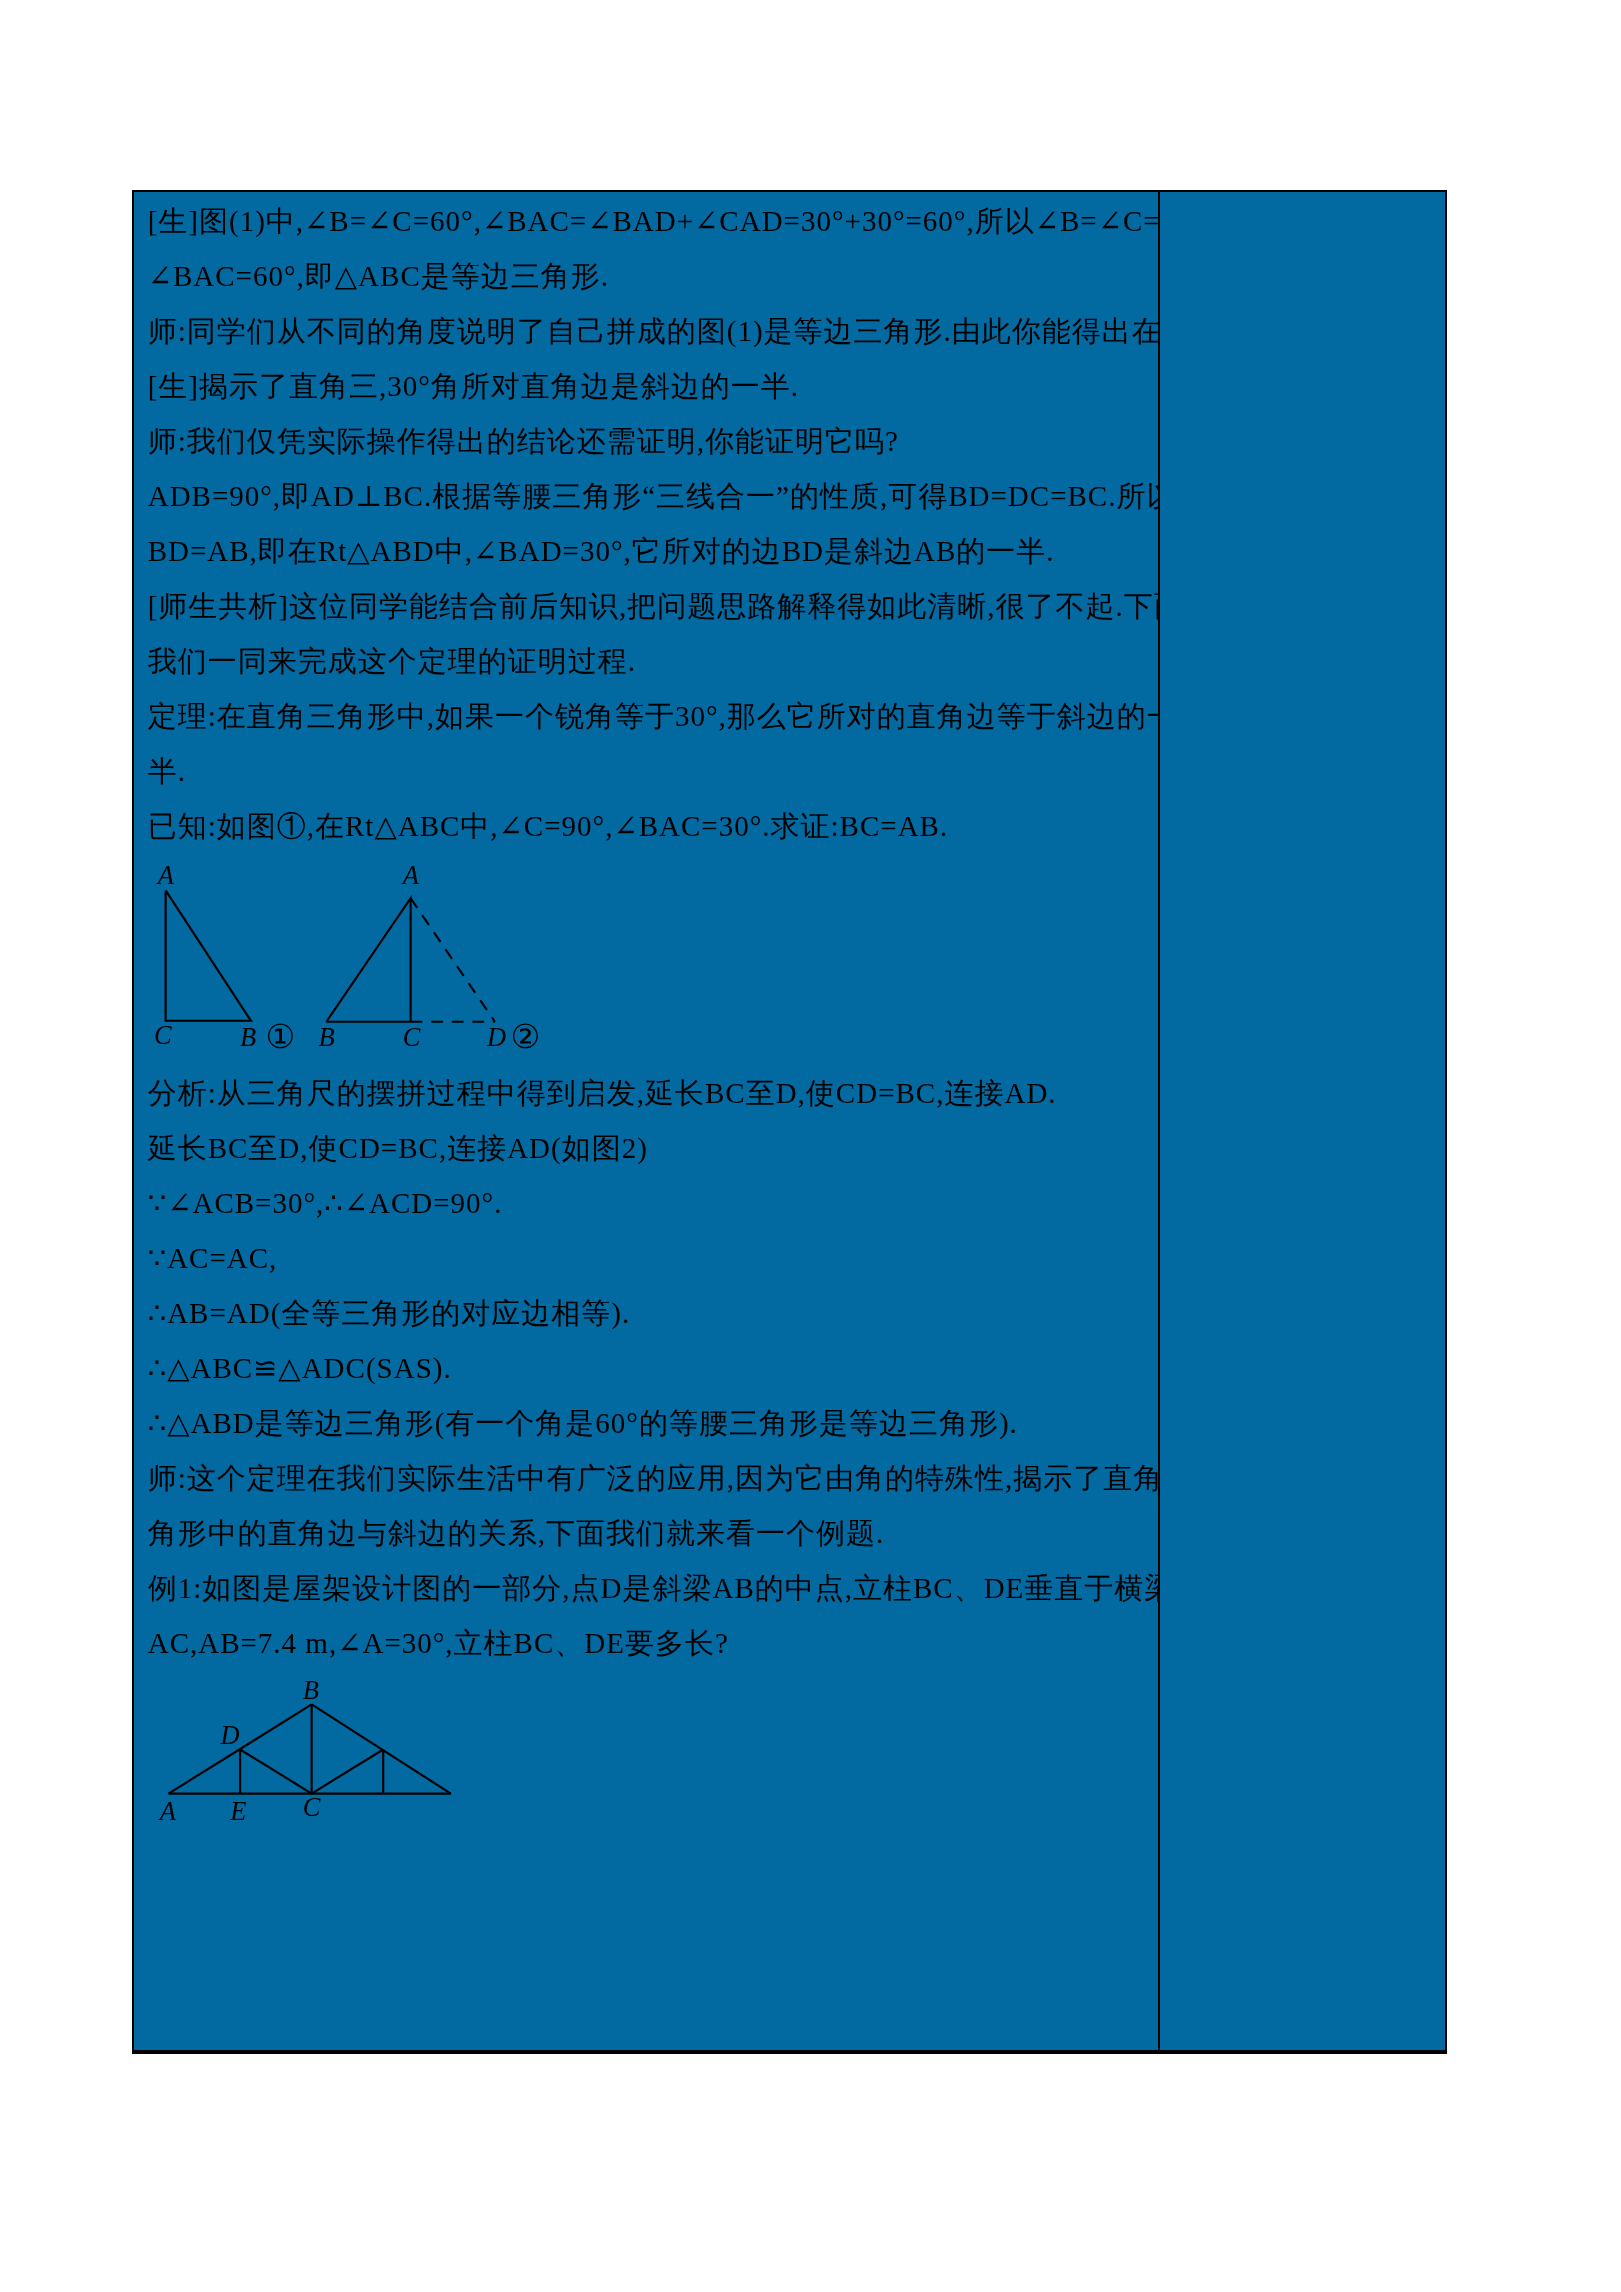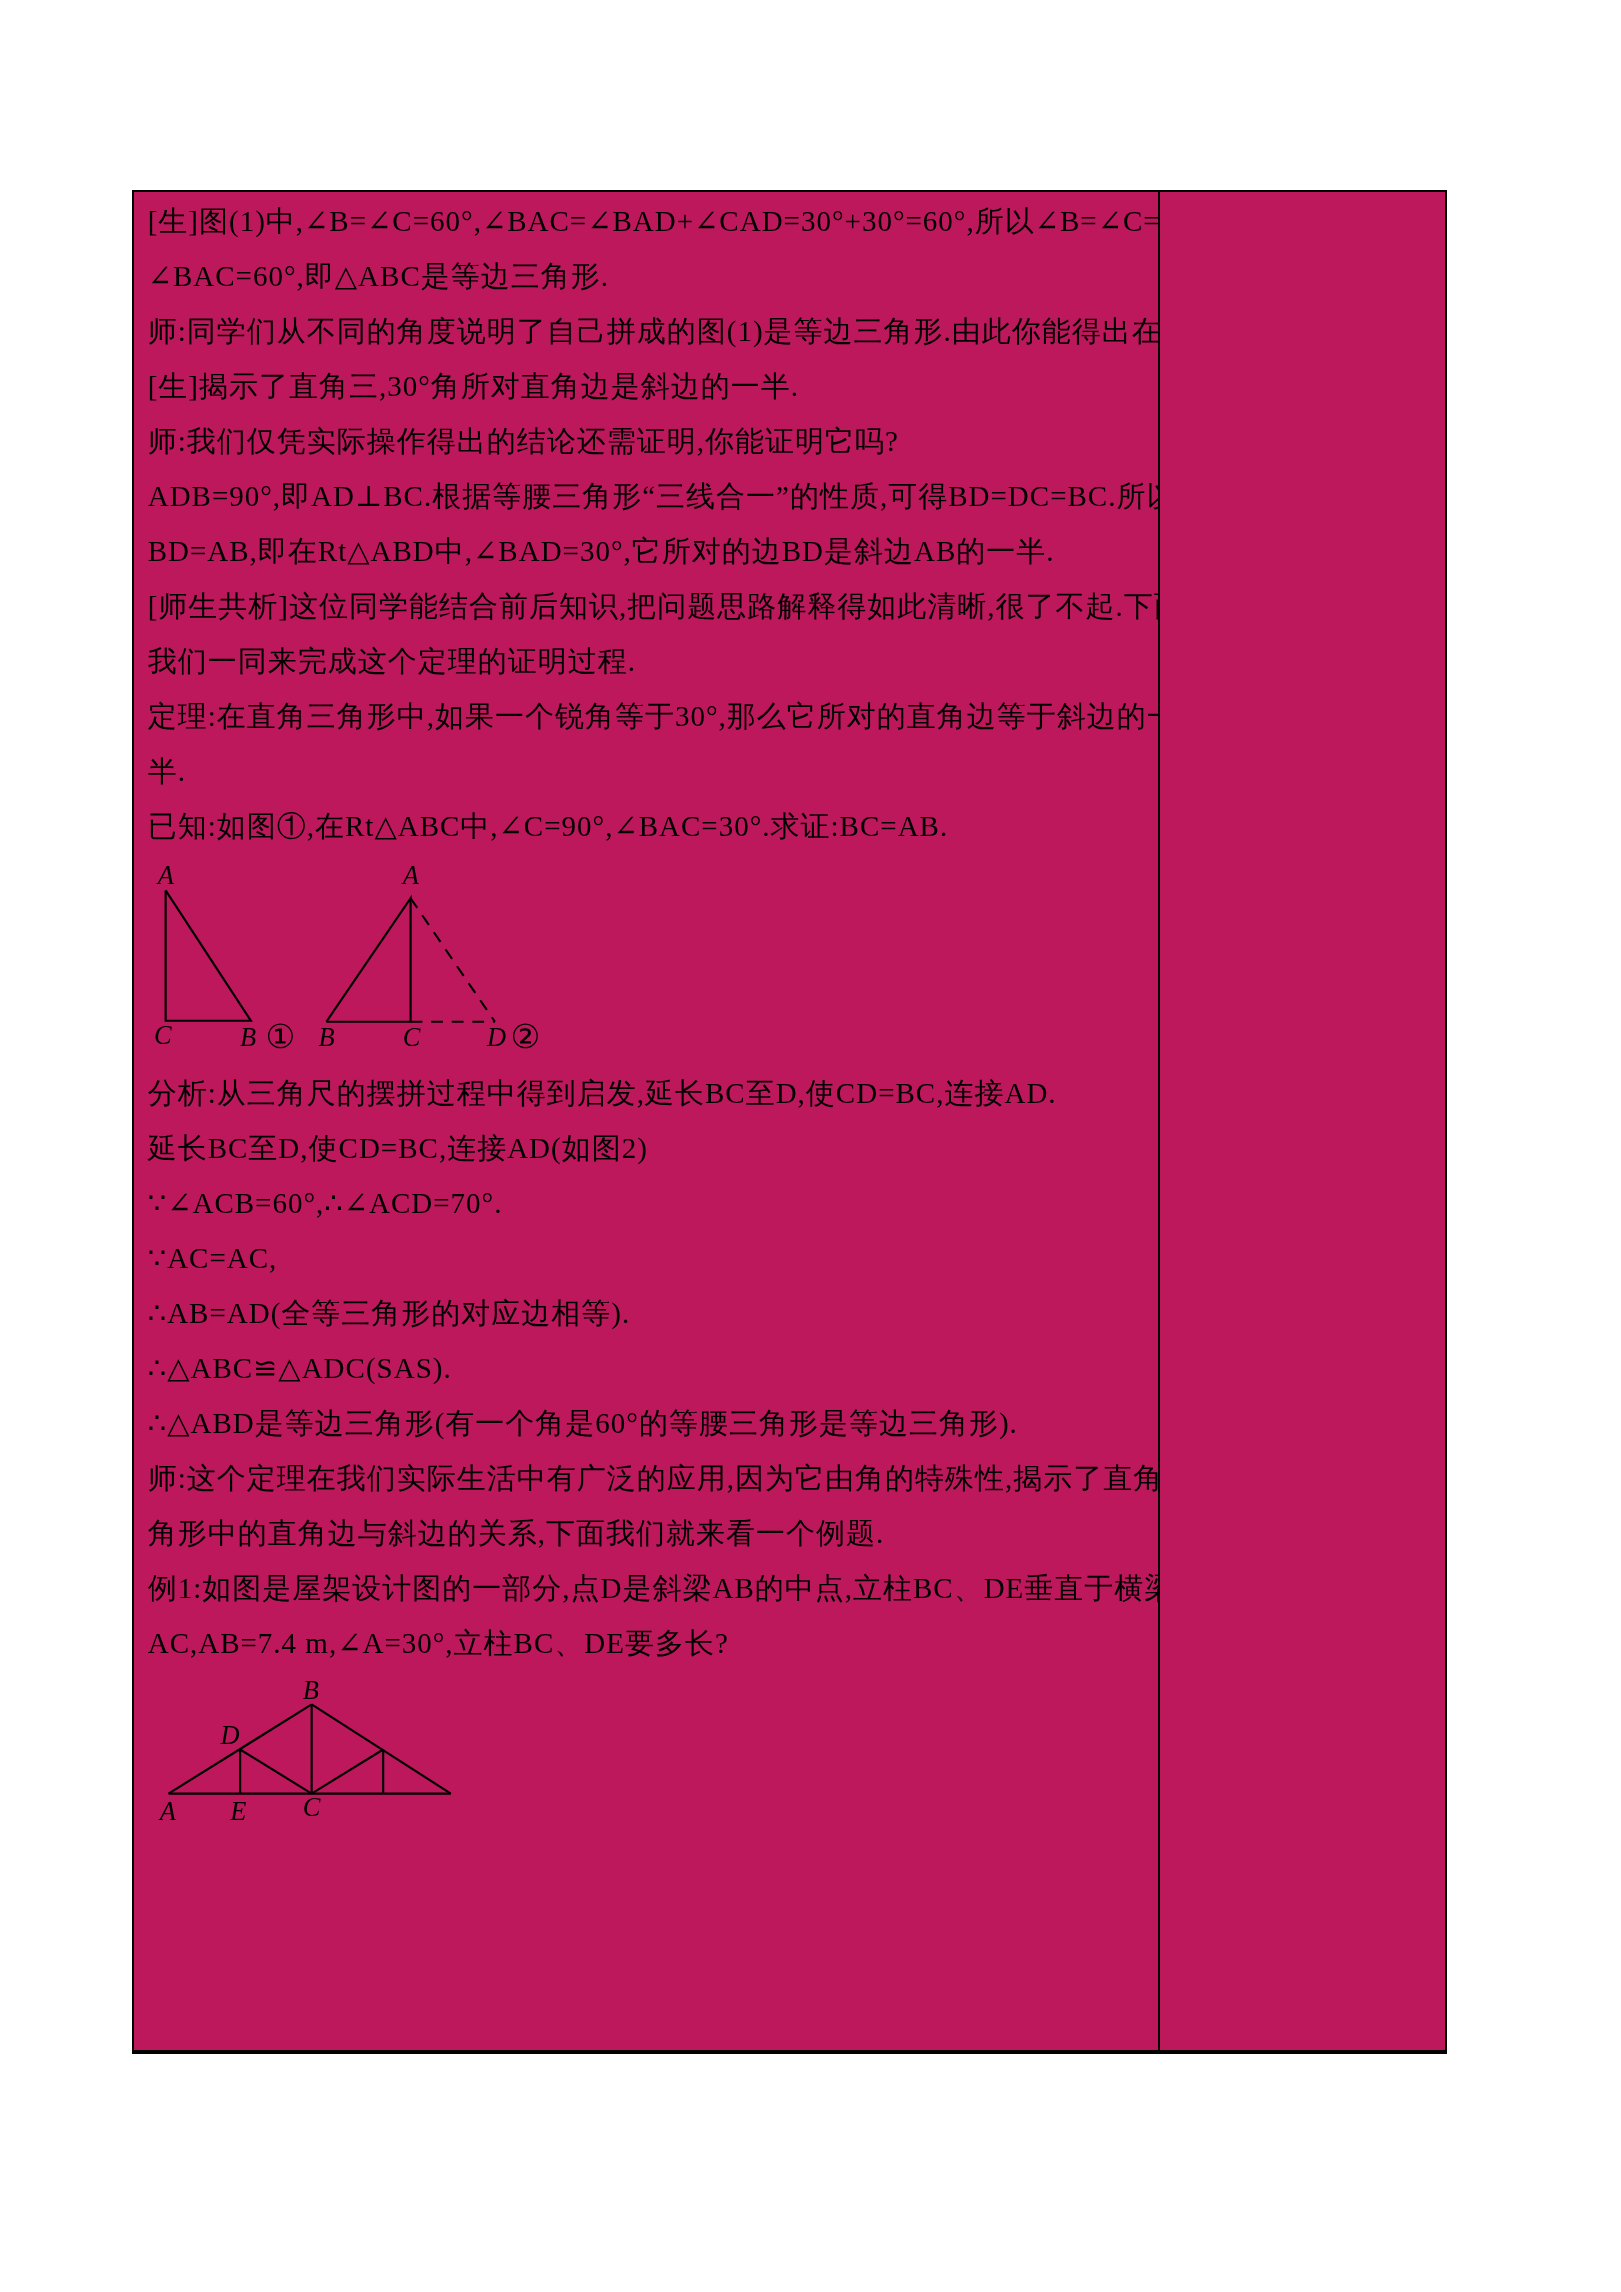--- a/index.html
+++ b/index.html
@@ -11,21 +11,21 @@
     color:#000;
   }
   .doc-table{
     position:absolute;
     left:132px;top:190px;
     width:1315px;height:1864px;
     box-sizing:border-box;
     border:2.9px solid #000;
     border-bottom-width:4.9px;
     display:flex;
-    background:#be185d;
+    background:#0369a1;
   }
   .cell-main{
     width:1026px;
     box-sizing:border-box;
     border-right:2.9px solid #000;
     padding:2px 9.8px 0 13.7px;
     overflow:hidden;
   }
   .cell-side{
     flex:1;
@@ -83,21 +83,21 @@
       <line class="dash" x1="268" y1="171" x2="354" y2="171"></line>
       <text x="260" y="30">A</text>
       <text x="174" y="196">B</text>
       <text x="260" y="196">C</text>
       <text x="346" y="196">D</text>
       <text x="370" y="198" class="tag">②</text>
     </svg>
 
     <div class="tline">分析:从三角尺的摆拼过程中得到启发,延长BC至D,使CD=BC,连接AD.</div>
     <div class="tline">延长BC至D,使CD=BC,连接AD(如图2)</div>
-    <div class="tline">∵∠ACB=60°,∴∠ACD=70°.</div>
+    <div class="tline">∵∠ACB=30°,∴∠ACD=90°.</div>
     <div class="tline">∵AC=AC,</div>
     <div class="tline">∴AB=AD(全等三角形的对应边相等).</div>
     <div class="tline">∴△ABC≌△ADC(SAS).</div>
     <div class="tline">∴△ABD是等边三角形(有一个角是60°的等腰三角形是等边三角形).</div>
     <div class="tline">师:这个定理在我们实际生活中有广泛的应用,因为它由角的特殊性,揭示了直角三</div>
     <div class="tline">角形中的直角边与斜边的关系,下面我们就来看一个例题.</div>
     <div class="tline">例1:如图是屋架设计图的一部分,点D是斜梁AB的中点,立柱BC、DE垂直于横梁</div>
     <div class="tline">AC,AB=7.4 m,∠A=30°,立柱BC、DE要多长?</div>
 
     <svg class="fig" width="1026" height="157" viewBox="0 0 1047 160">

